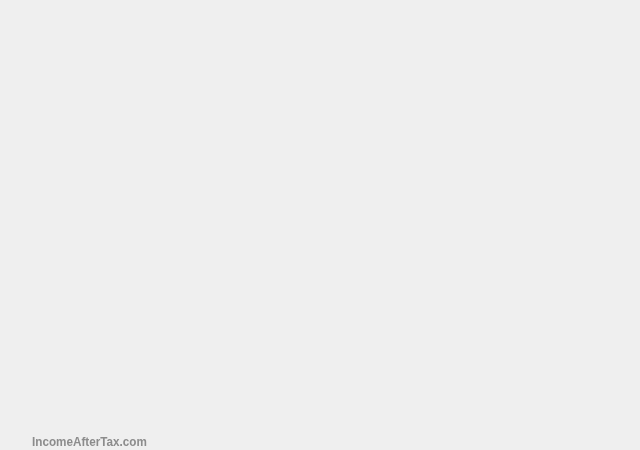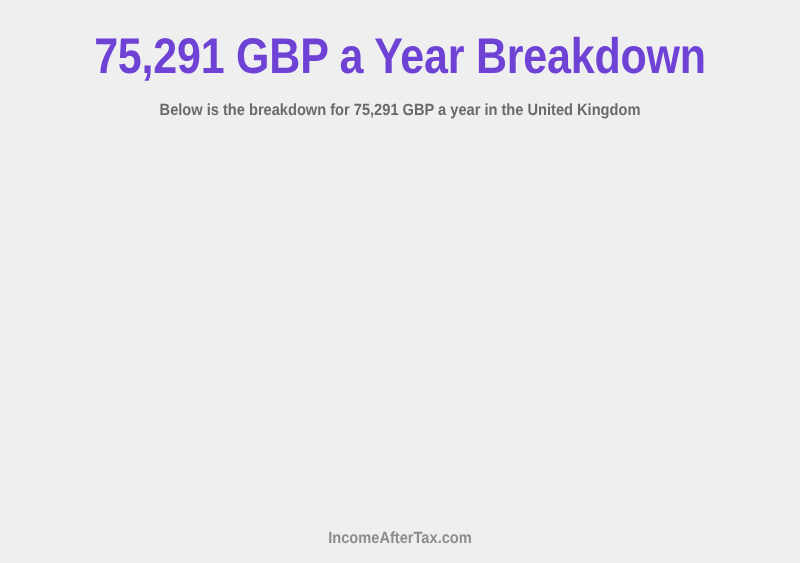--- a/index.html
+++ b/index.html
@@ -49,44 +49,39 @@
     letter-spacing: 0px;
     transform: scaleX(0.90);
     transform-origin: center center;
     white-space: nowrap;
   }
   .content-area {
     flex: 1 1 auto;
     min-height: 0;
   }
   .footer-block {
-    text-align: center;
-    padding-bottom: 12px;
+    text-align: left;
   }
   .footer-brand {
     margin: 0;
     color: #8c8c8c;
     font-family: "Liberation Sans Narrow", "Liberation Sans", "DejaVu Sans", sans-serif;
     font-size: 13px;
     font-weight: bold;
     line-height: 16px;
     transform: scaleX(0.90);
     transform-origin: center center;
     white-space: nowrap;
   }
 </style>
 </head>
 <body>
 
 <div class="page">
 
-  <div class="header-block">
-    <h1 class="page-title">75,291 GBP a Year Breakdown</h1>
-    <p class="page-subtitle">Below is the breakdown for 75,291 GBP a year in the United Kingdom</p>
-  </div>
 
   <div class="content-area"></div>
 
   <div class="footer-block">
     <p class="footer-brand">IncomeAfterTax.com</p>
   </div>
 
 </div>
 
 </body></html>

